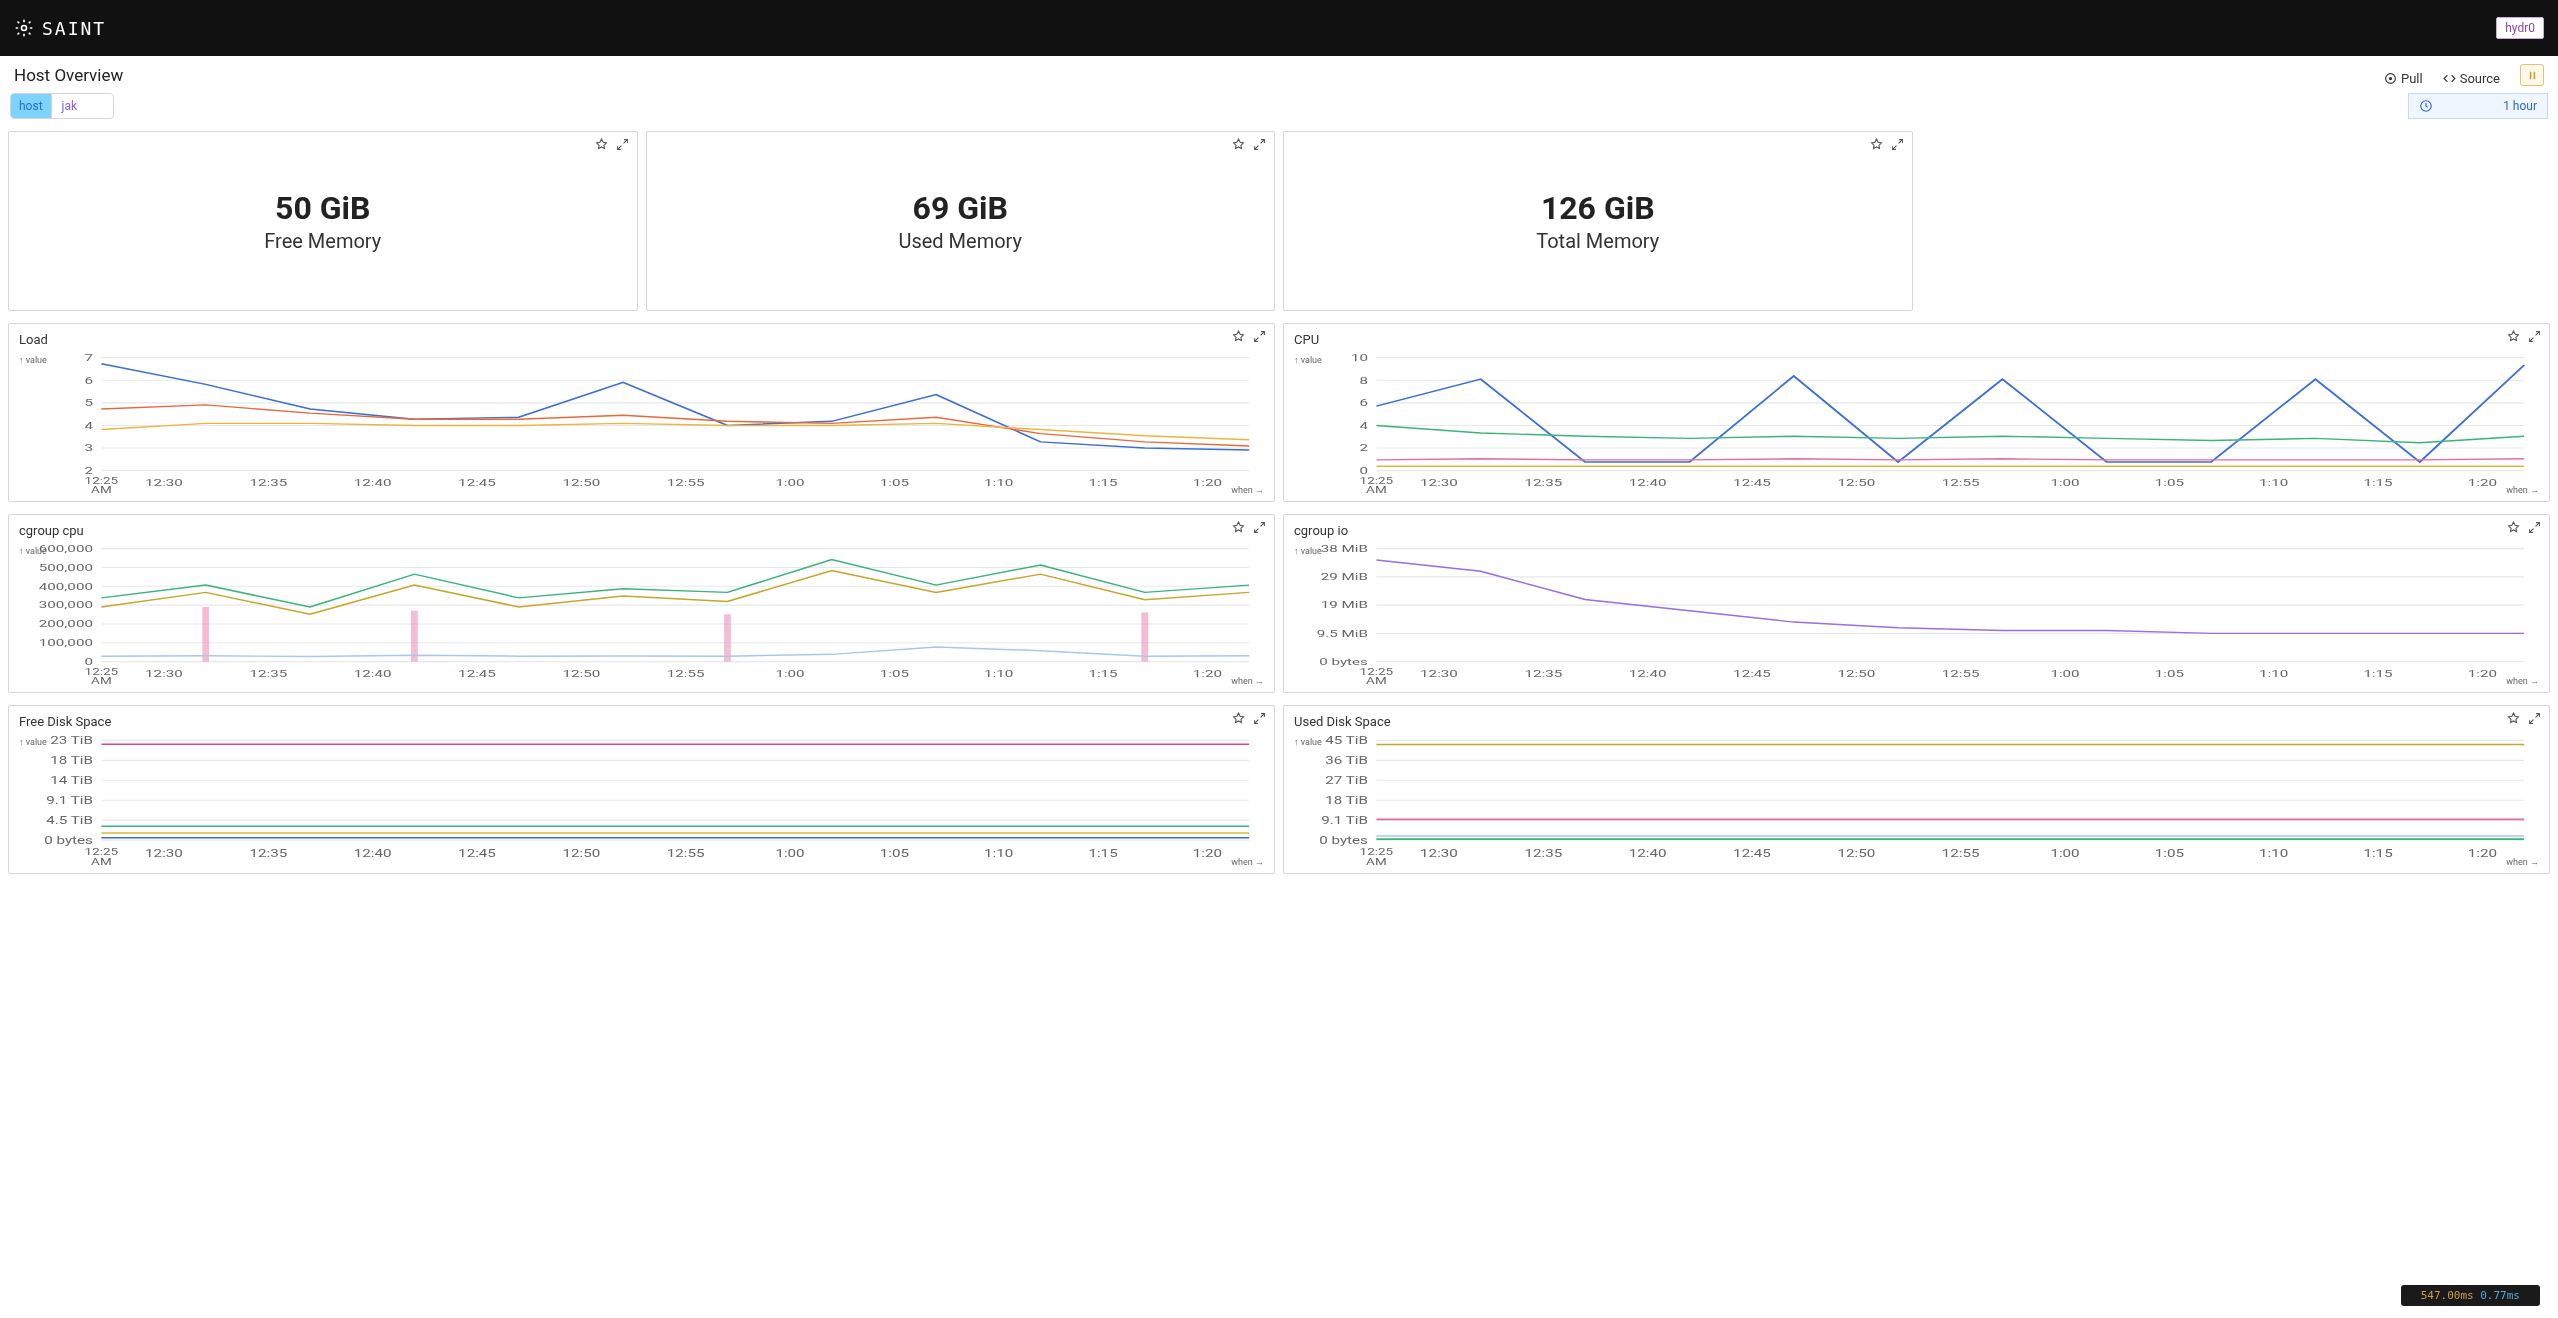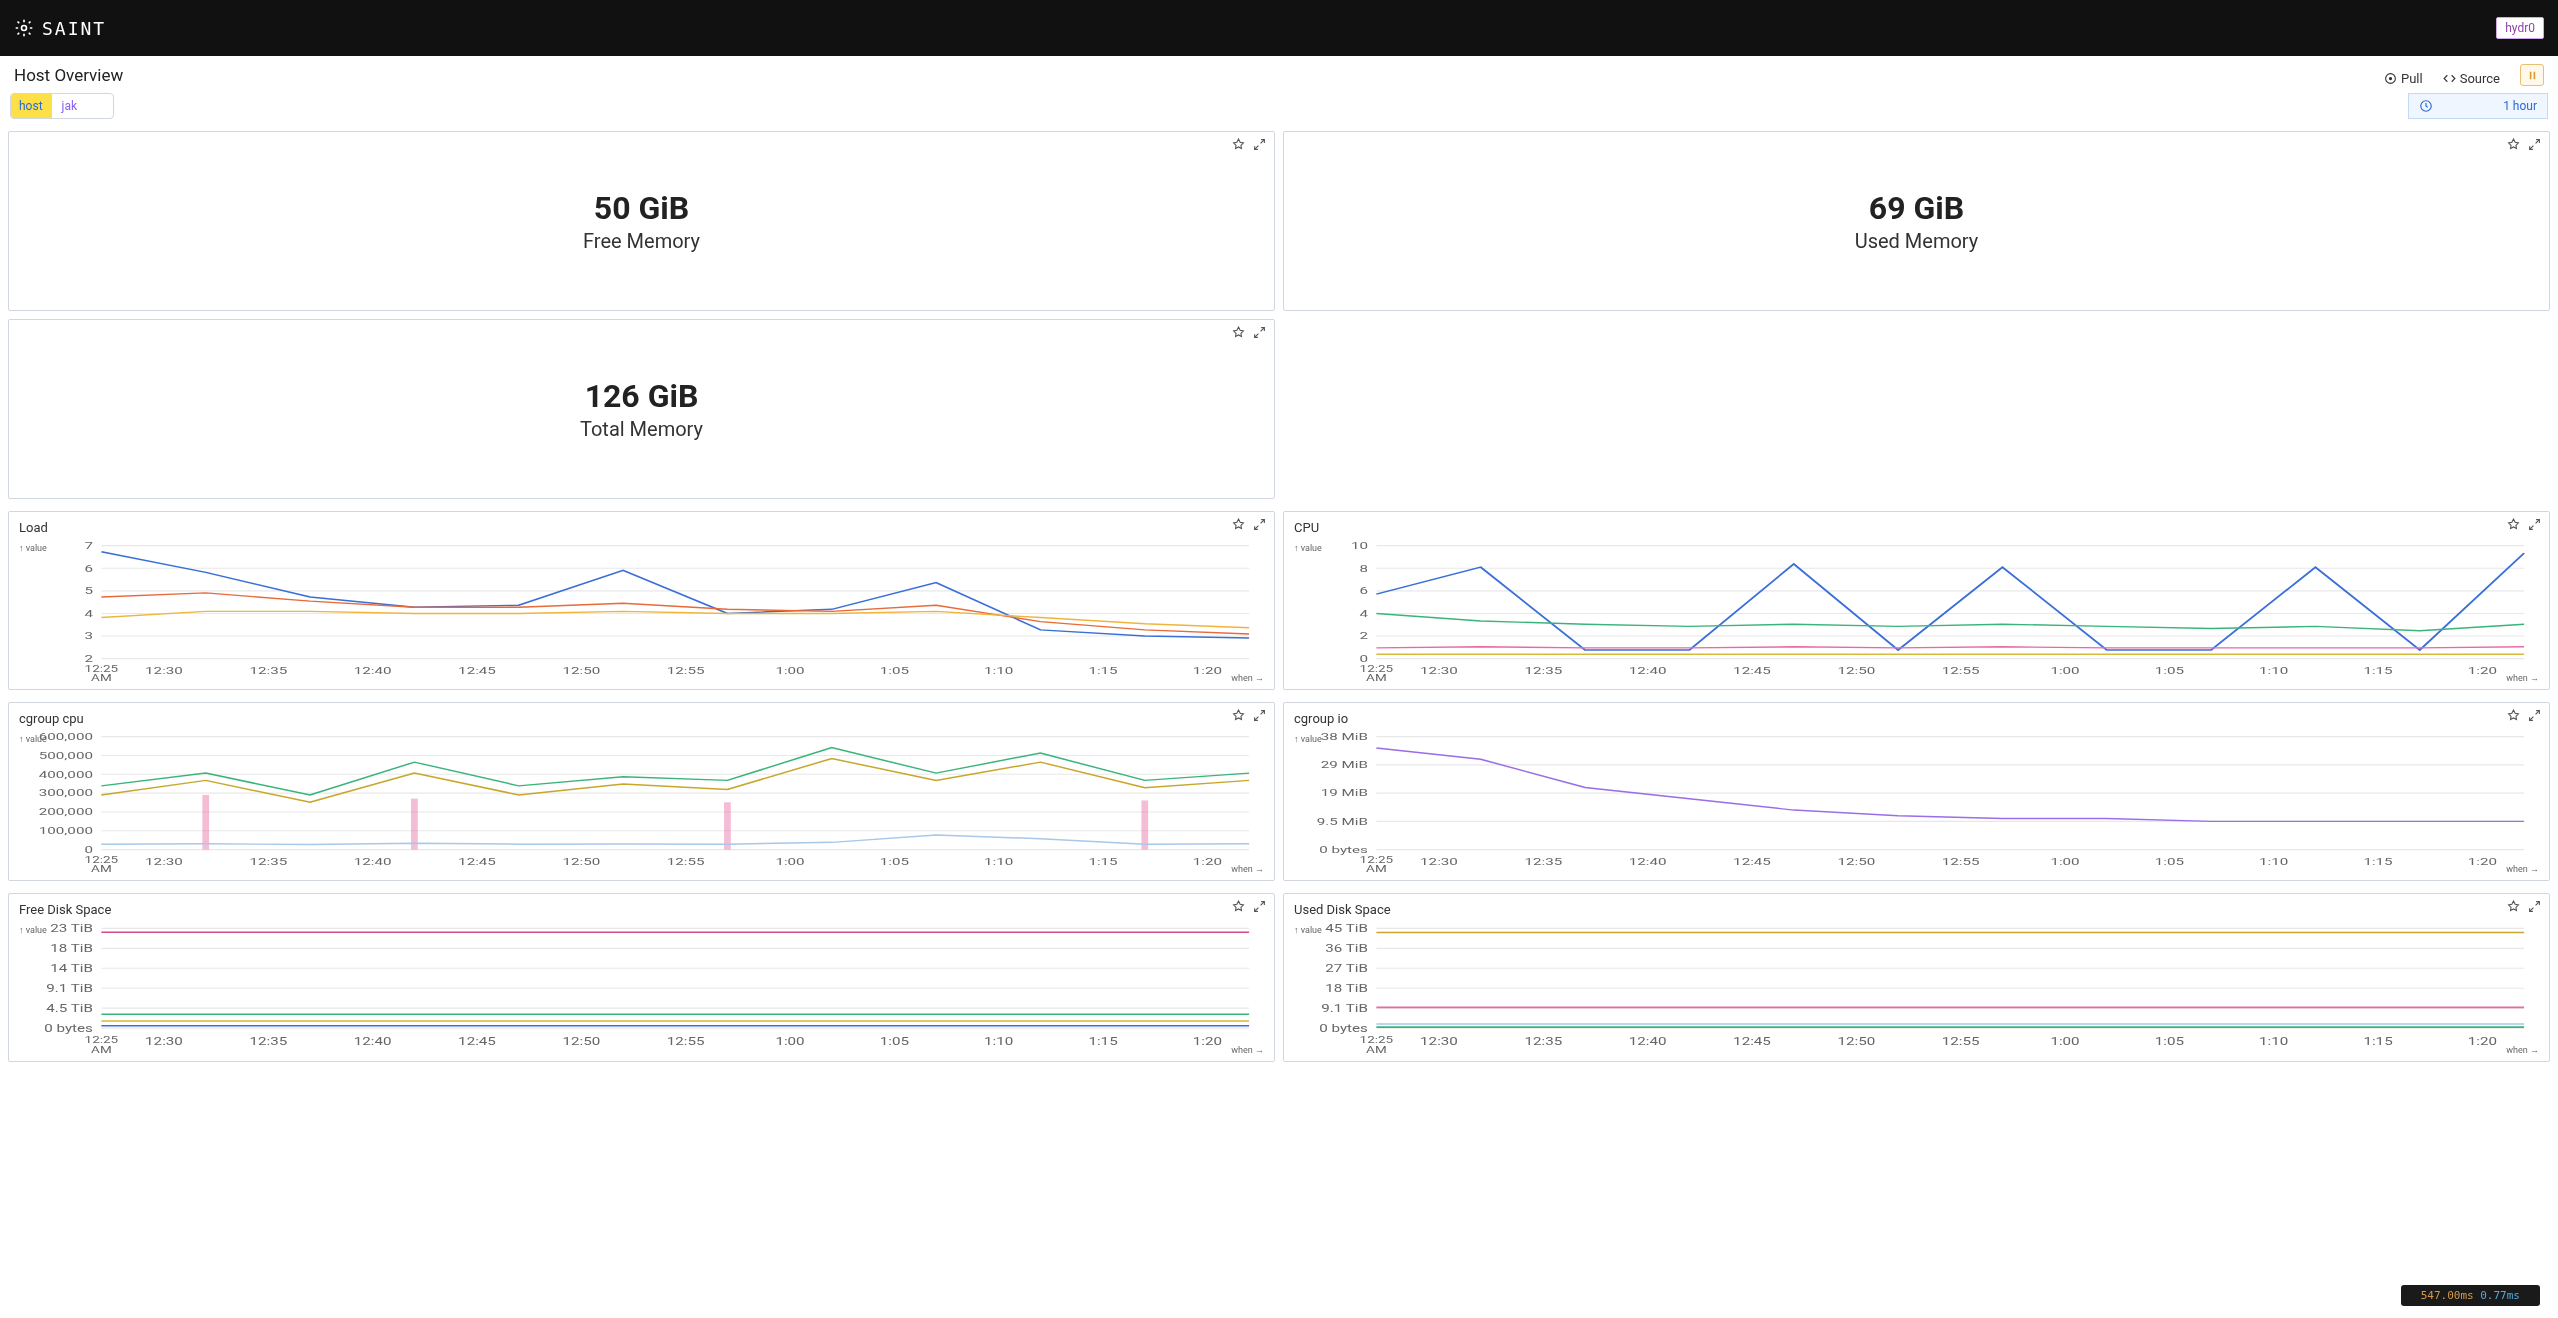--- a/index.html
+++ b/index.html
@@ -11,26 +11,26 @@
   .user-chip { background: #fff; color: #8e44ad; border: 1px solid #d0a8e8; padding: 3px 8px; font-size: 12px; border-radius: 2px;}
   
   .subheader { padding: 8px 14px 6px 14px; display:flex; justify-content:space-between; align-items:center; border-bottom:1px solid transparent;}
   .page-title { font-size: 17px; font-weight: 400; color:#222;}
   .subheader-actions { display:flex; gap:20px; align-items:flex-end; font-size:13px; color:#333;}
   .subheader-actions .act { display:flex; align-items:center; gap:4px; cursor:pointer;}
   .btn-pause { border:1px solid #e8c070; background:#fff8eb; border-radius:3px; width:24px; height:22px; display:inline-flex; align-items:center; justify-content:center; color:#d0a030;}
   
   .filterbar { padding: 0 10px 8px 10px; display:flex; justify-content:space-between; align-items:center;}
   .pill { display:inline-flex; border:1px solid #d0d7de; border-radius:4px; overflow:hidden; font-size:12px; align-items:stretch;}
-  .pill .k { background:#fde047; color:#2a6bd4; padding:5px 8px; border-right:1px solid #d0d7de;}
+  .pill .k { background:#7dd3fc; color:#2a6bd4; padding:5px 8px; border-right:1px solid #d0d7de;}
   .pill .v { padding:5px 36px 5px 10px; color:#8b5cf6; min-width:50px; text-align:left;}
   .timerange { display:inline-flex; border:1px solid #c3d9f5; background:#f0f6ff; border-radius:0; padding:5px 10px; align-items:center; gap:68px; font-size:12px; color:#2a6bd4; min-width:140px; justify-content:space-between;}
   .timerange svg{ width:14px; height:14px;}
   
-  .grid { display:grid; grid-template-columns: repeat(2, 1fr); gap:8px; padding:4px 8px 8px 8px;}
+  .grid { display:grid; grid-template-columns: repeat(4, 1fr); gap:8px; padding:4px 8px 8px 8px;}
   .grid.two { grid-template-columns: repeat(2,1fr); }
   
   .panel { border:1px solid #d0d7de; background:#fff; position:relative; border-radius:2px;}
   .panel-tools { position:absolute; top:6px; right:8px; display:flex; gap:8px; color:#555;}
   .panel-tools span{ cursor:pointer; font-size:13px;}
   
   .stat-panel { height:180px; display:flex; flex-direction:column; align-items:center; justify-content:center;}
   .stat-value { font-size:32px; font-weight:700; color:#222;}
   .stat-label { font-size:20px; color:#333; margin-top:2px;}
   

